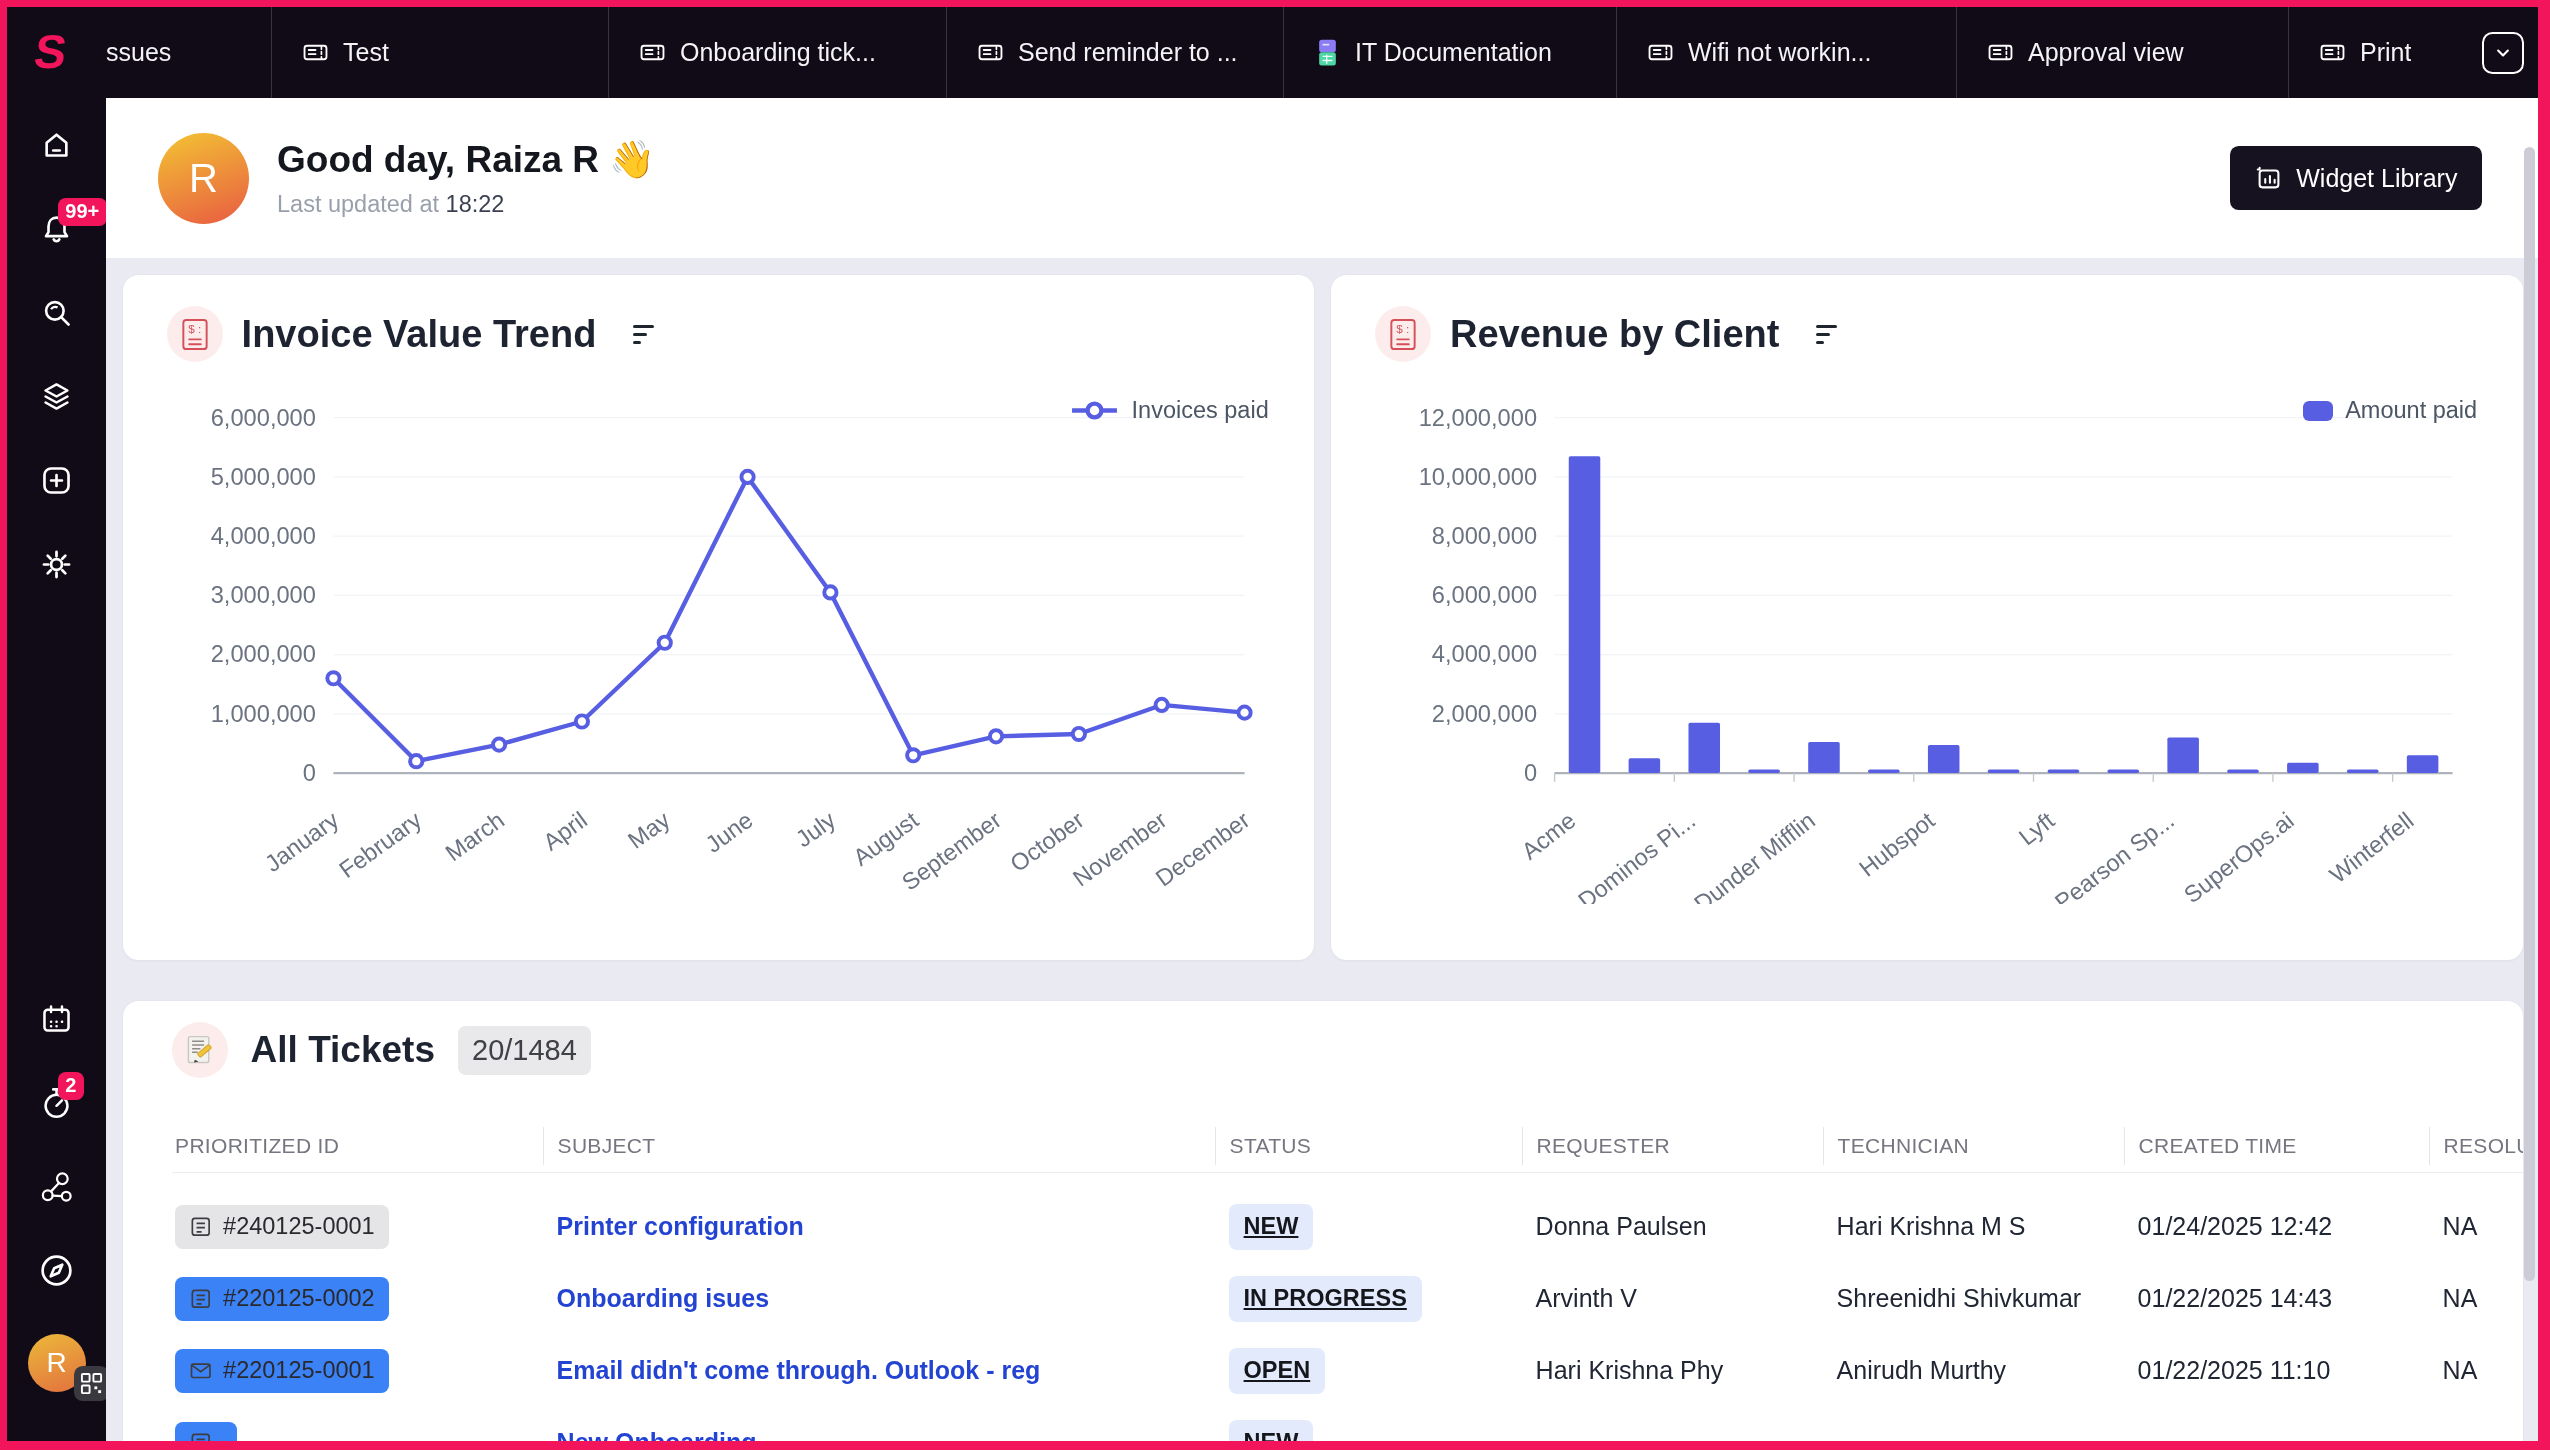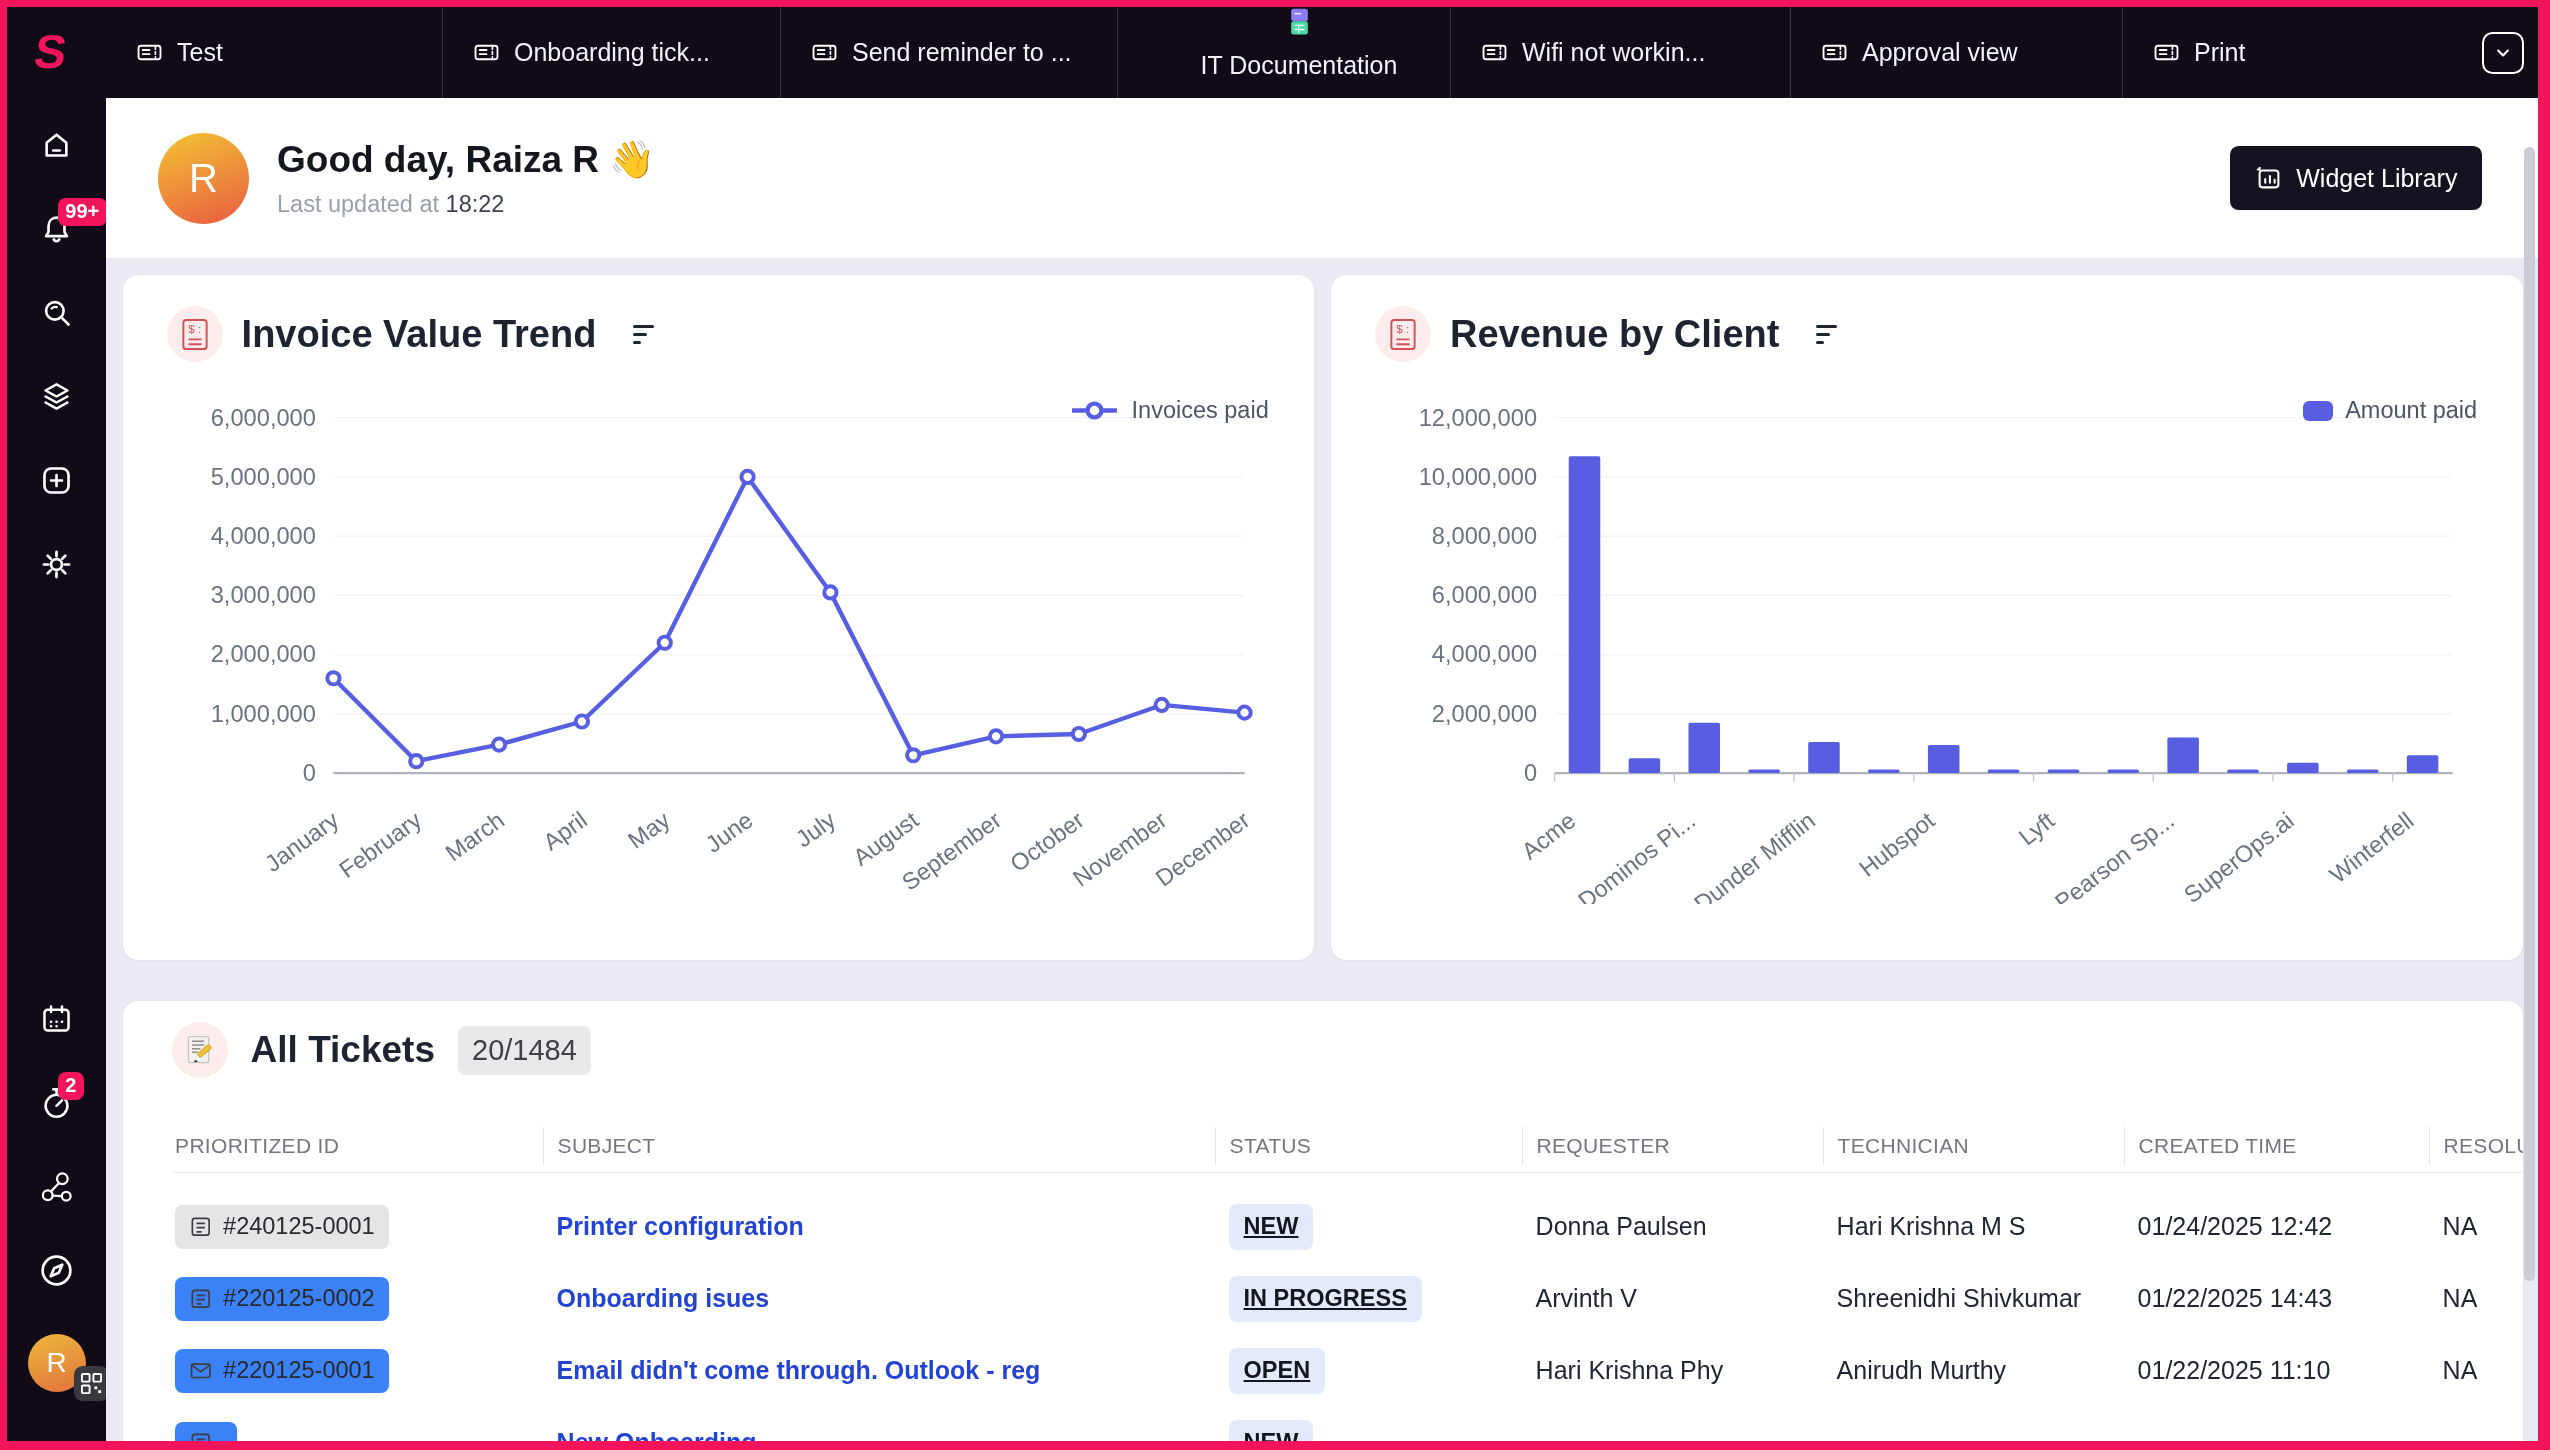--- a/index.html
+++ b/index.html
@@ -100,20 +100,23 @@
 <div class="frame">
 <div class="app">
 
   <div class="topbar">
     <div class="logo-box">
       <svg width="54" height="54" viewBox="0 0 64 64">
         <text x="10" y="50" font-size="56" font-weight="bold" fill="#f2155c" transform="skewX(-8)" font-family="Liberation Sans,sans-serif">S</text>
       </svg>
     </div>
     <div class="tabs" id="tabs">
+          <div class="tab first" style="width: 166px;">
+            <span class="tlabel">ssues</span>
+          </div>
           <div class="tab" style="width: 337px;">
             <span style="display: flex;">
               <svg width="27" height="27" viewBox="0 0 32 32" fill="none" stroke="#fff" stroke-width="2.2" stroke-linecap="round">
                 <rect x="3" y="8" width="26" height="16" rx="3"></rect>
                 <path d="M8 13h8M8 18h8"></path>
                 <path d="M23 9v3M23 15v3M23 21v2" stroke-width="2"></path>
               </svg>
             </span>
             <span class="tlabel">Test</span>
           </div>
@@ -130,21 +133,21 @@
           <div class="tab" style="width: 337px;">
             <span style="display: flex;">
               <svg width="27" height="27" viewBox="0 0 32 32" fill="none" stroke="#fff" stroke-width="2.2" stroke-linecap="round">
                 <rect x="3" y="8" width="26" height="16" rx="3"></rect>
                 <path d="M8 13h8M8 18h8"></path>
                 <path d="M23 9v3M23 15v3M23 21v2" stroke-width="2"></path>
               </svg>
             </span>
             <span class="tlabel">Send reminder to ...</span>
           </div>
-          <div class="tab" style="width: 333px; flex-direction: column;">
+          <div class="tab" style="width: 333px;">
             <span style="display: flex;">
               <svg width="27" height="30" viewBox="0 0 32 36">
                 <rect x="6" y="2" width="20" height="15" rx="3" fill="#8a7cf3"></rect>
                 <rect x="6" y="17" width="20" height="16" rx="3" fill="#4fd6a5"></rect>
                 <path d="M10 8h8" stroke="#e6e1ff" stroke-width="2"></path>
                 <path d="M10 22h12M10 27h12M15 20v11" stroke="#eafff6" stroke-width="1.6"></path>
               </svg>
             </span>
             <span class="tlabel">IT Documentation</span>
           </div>

